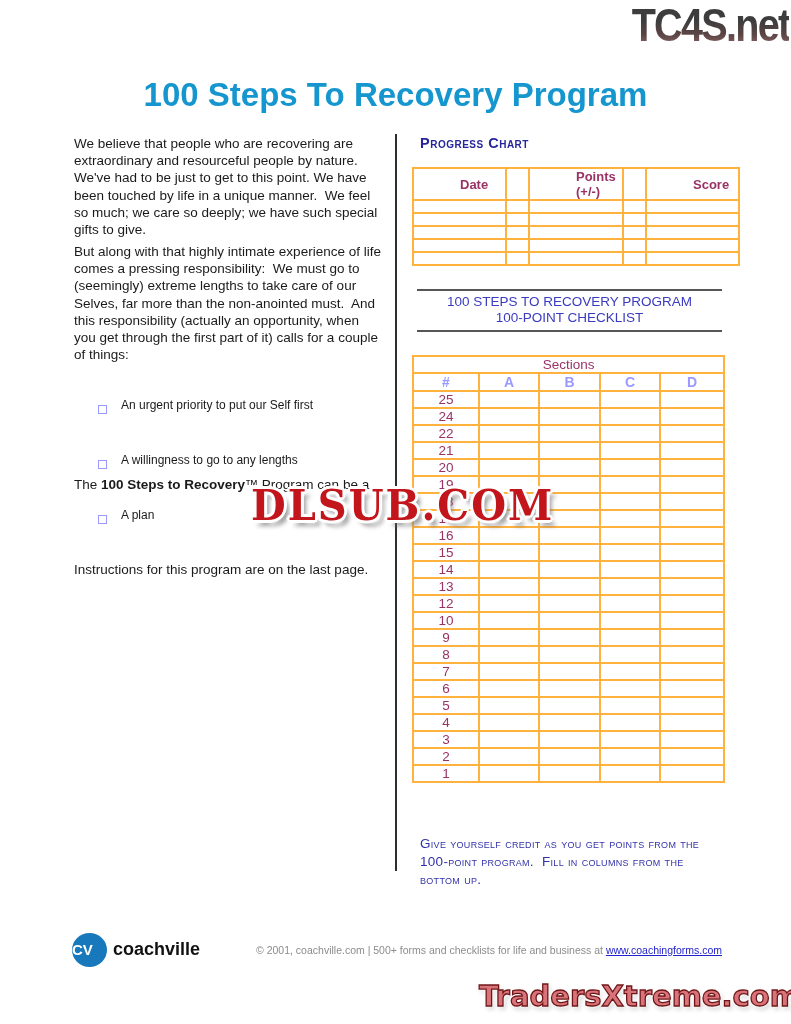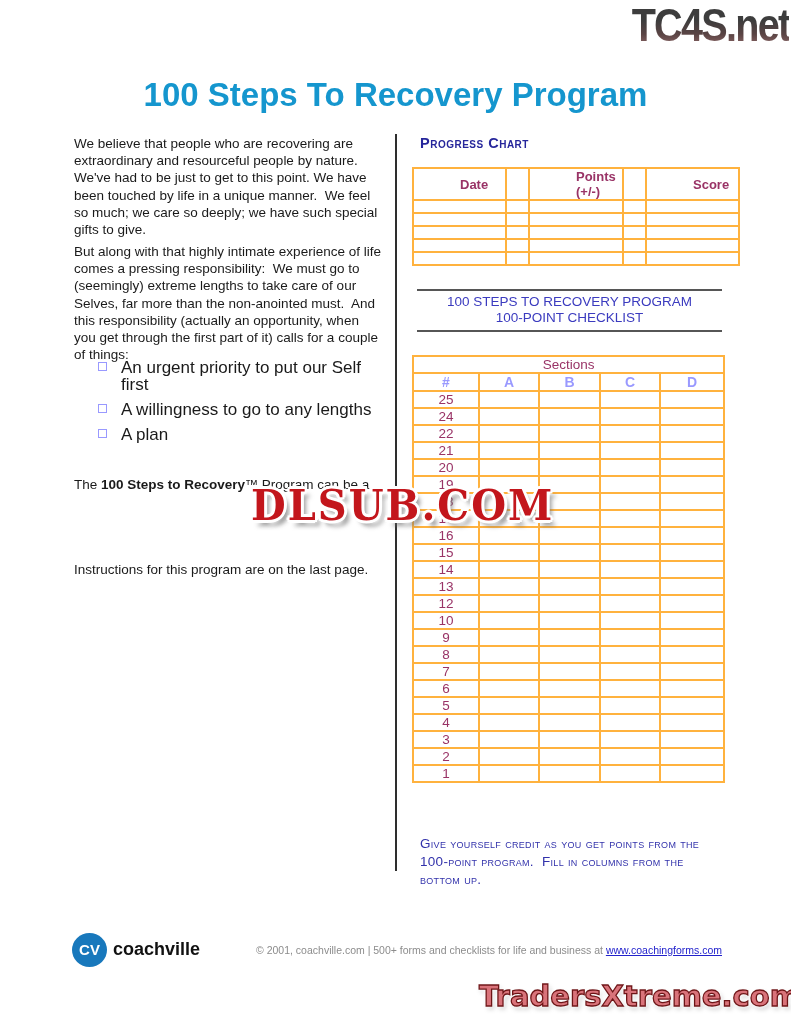--- a/index.html
+++ b/index.html
@@ -43,22 +43,22 @@
     position:absolute; left:0; right:0; top:76px; text-align:center;
     color:#1596CE; font-size:33px; font-weight:bold; letter-spacing:0px;
   }
 
   
   .ltext { position:absolute; left:74px; width:312px; font-size:13.5px;
            line-height:17.2px; color:#1a1a1a; white-space:pre-wrap; }
   #para1 { top:135px; }
   #para2 { top:243px; }
   #bullets { position:absolute; left:98px; top:359px; width:290px; }
-  .bullet-item { display:flex; align-items:flex-start; margin-bottom:8px;
-                 font-size:17px; line-height:17px; color:#1a1a1a; }
+  .bullet-item { display:flex; align-items:flex-end; margin-bottom:8px;
+                 font-size:12px; line-height:17px; color:#1a1a1a;margin-top:38px; }
   .checkbox {
     flex:0 0 auto; width:9px; height:9px; margin:3px 14px 0 0;
     border:1.5px solid #9999FF; background:#fff;
   }
   #para3 { top:442px; }
   #para4 { top:561px; }
   .bold { font-weight:bold; }
   .tm { font-size:13px; }
 
   
@@ -97,21 +97,21 @@
   .footer-note {
     position:absolute; left:420px; top:835px; width:320px;
     color:#3232AB; font-size:13.5px; line-height:18px;
     font-variant:small-caps; white-space:pre-wrap; letter-spacing:0.3px;
   }
 
   
   .cv-logo {
     position:absolute; left:72px; top:933px; width:35px; height:34px;
     border-radius:50%; background:#1878BC; color:#fff;
-    font-weight:bold; font-size:15px; text-align:center; line-height:34px;
+    font-weight:bold; font-size:15px; line-height:34px;
     letter-spacing:0px;
   }
   .cv-name {
     position:absolute; left:113px; top:939px; color:#111;
     font-weight:bold; font-size:18px; letter-spacing:0px;
   }
   .copyright {
     position:absolute; left:247px; top:944px; width:475px;
     color:#8c8c8c; font-size:10.5px; line-height:13px;text-align:right;
   }

